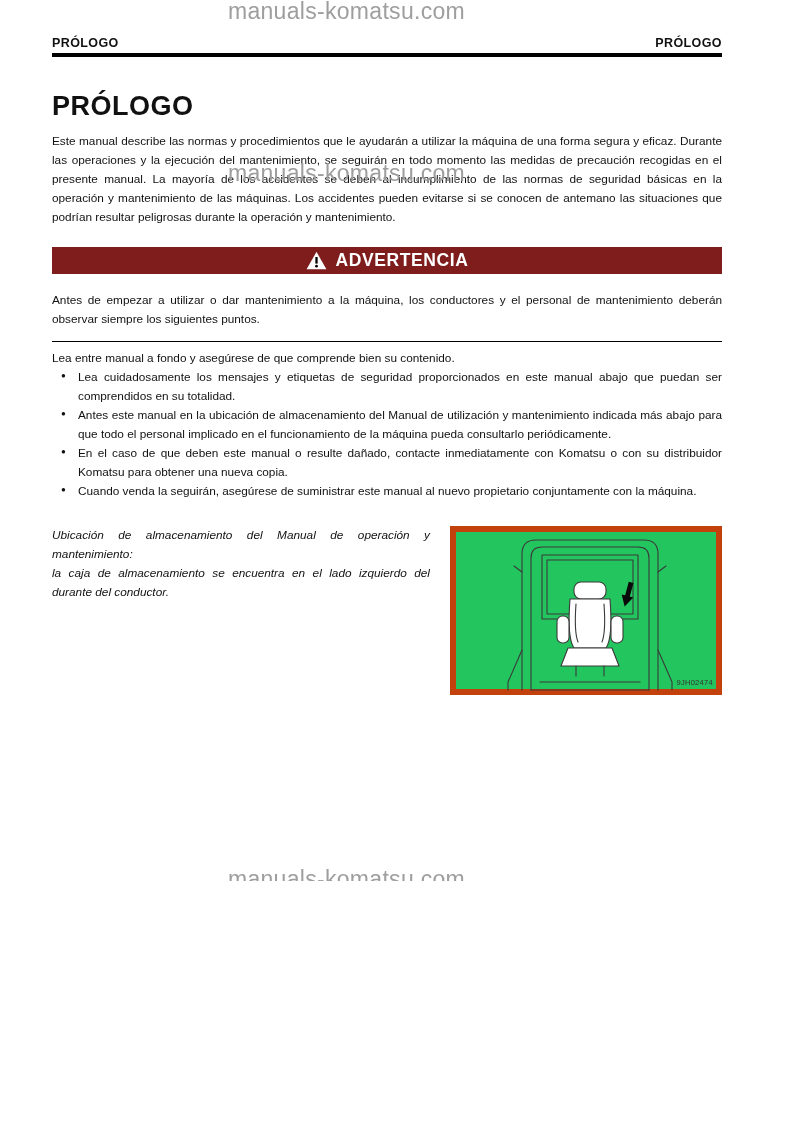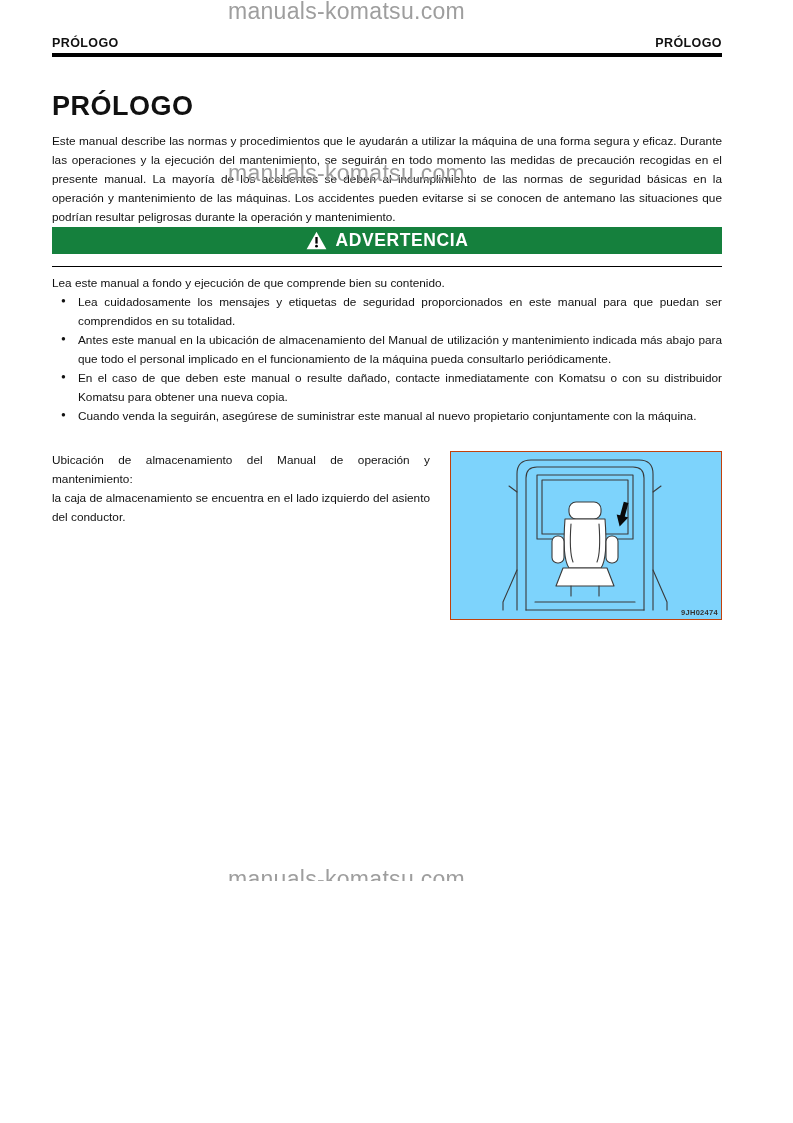--- a/index.html
+++ b/index.html
@@ -59,23 +59,23 @@
     letter-spacing: 0.5px;
   }
 
   .body-text {
     font-size: 11.8px;
     line-height: 19px;
     text-align: justify;
   }
 
   .warning-banner {
-    margin-top: 0;
+    margin-top: 20px;
     height: 27px;
-    background: #15803d;
+    background: #7f1d1d;
     color: #fff;
     display: flex;
     align-items: center;
     justify-content: center;
     gap: 9px;
     font-weight: bold;
     font-size: 17.5px;
     letter-spacing: 0.6px;
   }
   .warning-banner svg { display: block; }
@@ -99,30 +99,29 @@
     font-size: 8px;
     line-height: 16.2px;
   }
   .bullet-text { flex: 1; }
 
   .storage-section {
     margin-top: 25px;
     display: flex;
     gap: 20px;
   }
-  .storage-text { width: 378px; }
+  .storage-text { width: 378px; font-style: italic; }
 
   .figure-box {
     position: relative;
     width: 272px;
     height: 169px;
     flex: 0 0 272px;
-    border: 1px solid #c2410c;
-    background: #7dd3fc;
-    font-weight: bold;
+    border: 6px solid #c2410c;
+    background: #22c55e;
   }
   .figure-box svg { display: block; }
   .figure-code {
     position: absolute;
     right: 3px;
     bottom: 2px;
     font-size: 7.5px;
     color: #333;
     letter-spacing: 0.3px;
   }
@@ -169,49 +168,50 @@
       <span>
         <svg width="21" height="19" viewBox="0 0 21 19" aria-hidden="true">
           <polygon points="10.5,0.8 20.4,18.2 0.6,18.2" fill="#ffffff"></polygon>
           <rect x="9.35" y="6" width="2.3" height="6.6" fill="#000"></rect>
           <circle cx="10.5" cy="15.2" r="1.4" fill="#000"></circle>
         </svg>
       </span>
       <span>ADVERTENCIA</span>
     </div>
 
+    <p class="body-text warning-intro">Antes de empezar a utilizar o dar mantenimiento a la máquina, los conductores y el personal de mantenimiento deberán observar siempre los siguientes puntos.</p>
 
     <div class="section-rule"></div>
 
-    <p class="body-text list-intro">Lea este manual a fondo y ejecución de que comprende bien su contenido.</p>
+    <p class="body-text list-intro">Lea entre manual a fondo y asegúrese de que comprende bien su contenido.</p>
 
     <div class="bullet-list">
       <div class="bullet-item">
         <span class="bullet-marker">●</span>
-        <span class="bullet-text body-text">Lea cuidadosamente los mensajes y etiquetas de seguridad proporcionados en este manual para que puedan ser comprendidos en su totalidad.</span>
+        <span class="bullet-text body-text">Lea cuidadosamente los mensajes y etiquetas de seguridad proporcionados en este manual abajo que puedan ser comprendidos en su totalidad.</span>
       </div>
       <div class="bullet-item">
         <span class="bullet-marker">●</span>
         <span class="bullet-text body-text">Antes este manual en la ubicación de almacenamiento del Manual de utilización y mantenimiento indicada más abajo para que todo el personal implicado en el funcionamiento de la máquina pueda consultarlo periódicamente.</span>
       </div>
       <div class="bullet-item">
         <span class="bullet-marker">●</span>
         <span class="bullet-text body-text">En el caso de que deben este manual o resulte dañado, contacte inmediatamente con Komatsu o con su distribuidor Komatsu para obtener una nueva copia.</span>
       </div>
       <div class="bullet-item">
         <span class="bullet-marker">●</span>
         <span class="bullet-text body-text">Cuando venda la seguirán, asegúrese de suministrar este manual al nuevo propietario conjuntamente con la máquina.</span>
       </div>
     </div>
 
 
     <div class="storage-section">
       <div class="storage-text">
         <p class="body-text">Ubicación de almacenamiento del Manual de operación y mantenimiento:</p>
-        <p class="body-text">la caja de almacenamiento se encuentra en el lado izquierdo del asiento del conductor.</p>
+        <p class="body-text">la caja de almacenamiento se encuentra en el lado izquierdo del durante del conductor.</p>
       </div>
       <div class="figure-box">
         <svg width="270" height="167" viewBox="0 0 270 167" aria-hidden="true">
           <g fill="none" stroke="#3a3a3a" stroke-width="1.1" stroke-linejoin="round" stroke-linecap="round">
 
             <path d="M66 158 L66 22 Q66 8 80 8 L188 8 Q202 8 202 22 L202 158"></path>
 
             <path d="M75 158 L75 26 Q75 15 86 15 L182 15 Q193 15 193 26 L193 158"></path>
 
             <rect x="86" y="23" width="96" height="64"></rect>

